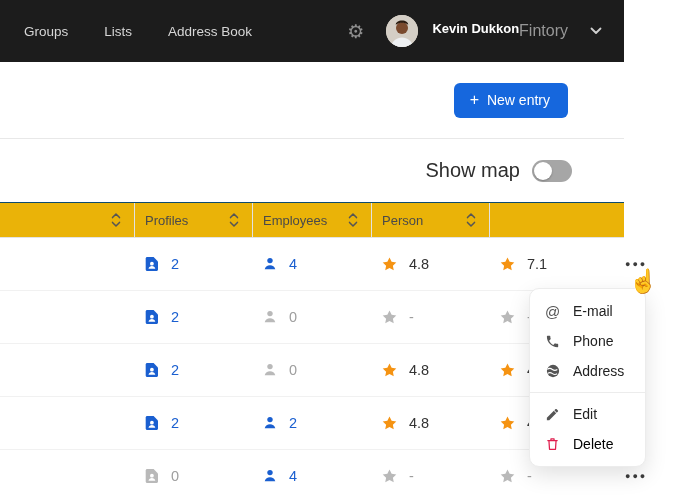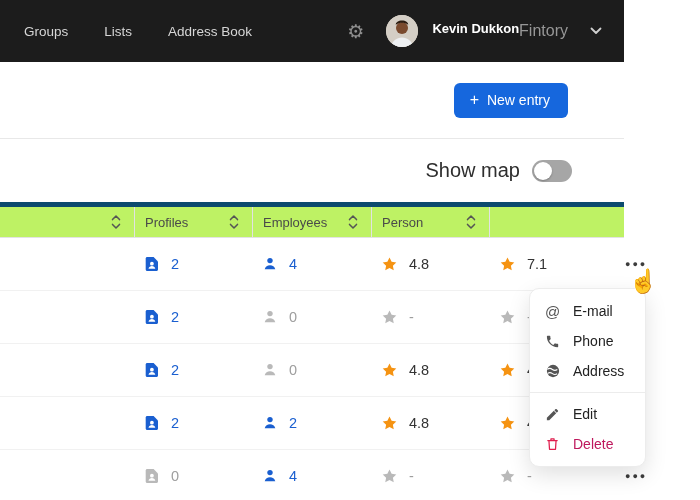--- a/index.html
+++ b/index.html
@@ -32,21 +32,21 @@
   .section-map { height:63px; display:flex; align-items:center;
     justify-content:flex-end; padding-right:52px; gap:12px; }
   .map-label { font-size:20px; color:#2e2e2e; }
   .toggle { width:40px; height:22px; border-radius:11px; background:#a6a6a6;
     position:relative; cursor:pointer; }
   .toggle .knob { position:absolute; left:2px; top:2px; width:18px; height:18px;
     border-radius:50%; background:#fff; box-shadow:0 1px 2px rgba(0,0,0,.25); }
 
   
   .grid { display:grid; grid-template-columns:134px 118px 119px 118px 118px 93px; }
-  .thead { height:36px; background:#bef264; border-top:5px solid #0c4a6e;
+  .thead { height:36px; background:#eab308; border-top:1px solid #0c4a6e;
     border-bottom:1px solid #e3e3e3; }
   .th { display:flex; align-items:center; justify-content:space-between;
     padding:0 13px 0 10px; font-size:13px; color:#4a4a4a; }
   .th + .th { border-left:1px solid #e2e2e2; }
   .sort { display:flex; flex-direction:column; gap:2px; cursor:pointer; }
 
   .trow { height:53px; border-bottom:1px solid #f1f1f1; }
   .td { display:flex; align-items:center; gap:11px; padding-left:10px;
     font-size:14.5px; }
   .td.actions { padding-left:16px; }
@@ -61,21 +61,21 @@
     border:none; cursor:pointer; padding:6px 2px; }
 
   
   .ctx-menu { position:absolute; left:529px; top:288px; width:117px;
     background:#fff; border:1px solid #ececec; border-radius:10px;
     box-shadow:0 8px 22px rgba(0,0,0,.12); padding:7px 0; z-index:5; }
   .ctx-item { display:flex; align-items:center; gap:12px; height:30px;
     padding:0 14px; font-size:14px; color:#222; cursor:pointer; }
   .ctx-item .mi { width:17px; display:flex; justify-content:center;
     color:#555; font-size:15px; }
-  .ctx-item.danger, .ctx-item.danger .mi { color:#be185d; }
+  .ctx-item.danger, .ctx-item.danger .mi { color:#000000; }
   .ctx-divider { height:1px; background:#ececec; margin:6px 0; }
 
   
   .cursor { position:absolute; left:629px; top:268px; font-size:23px;
     color:#2b2b2b; z-index:6; text-shadow:0 0 2px #fff; pointer-events:none; }
 </style>
 </head>
 <body>
 
 <svg width="0" height="0" style="position:absolute">

